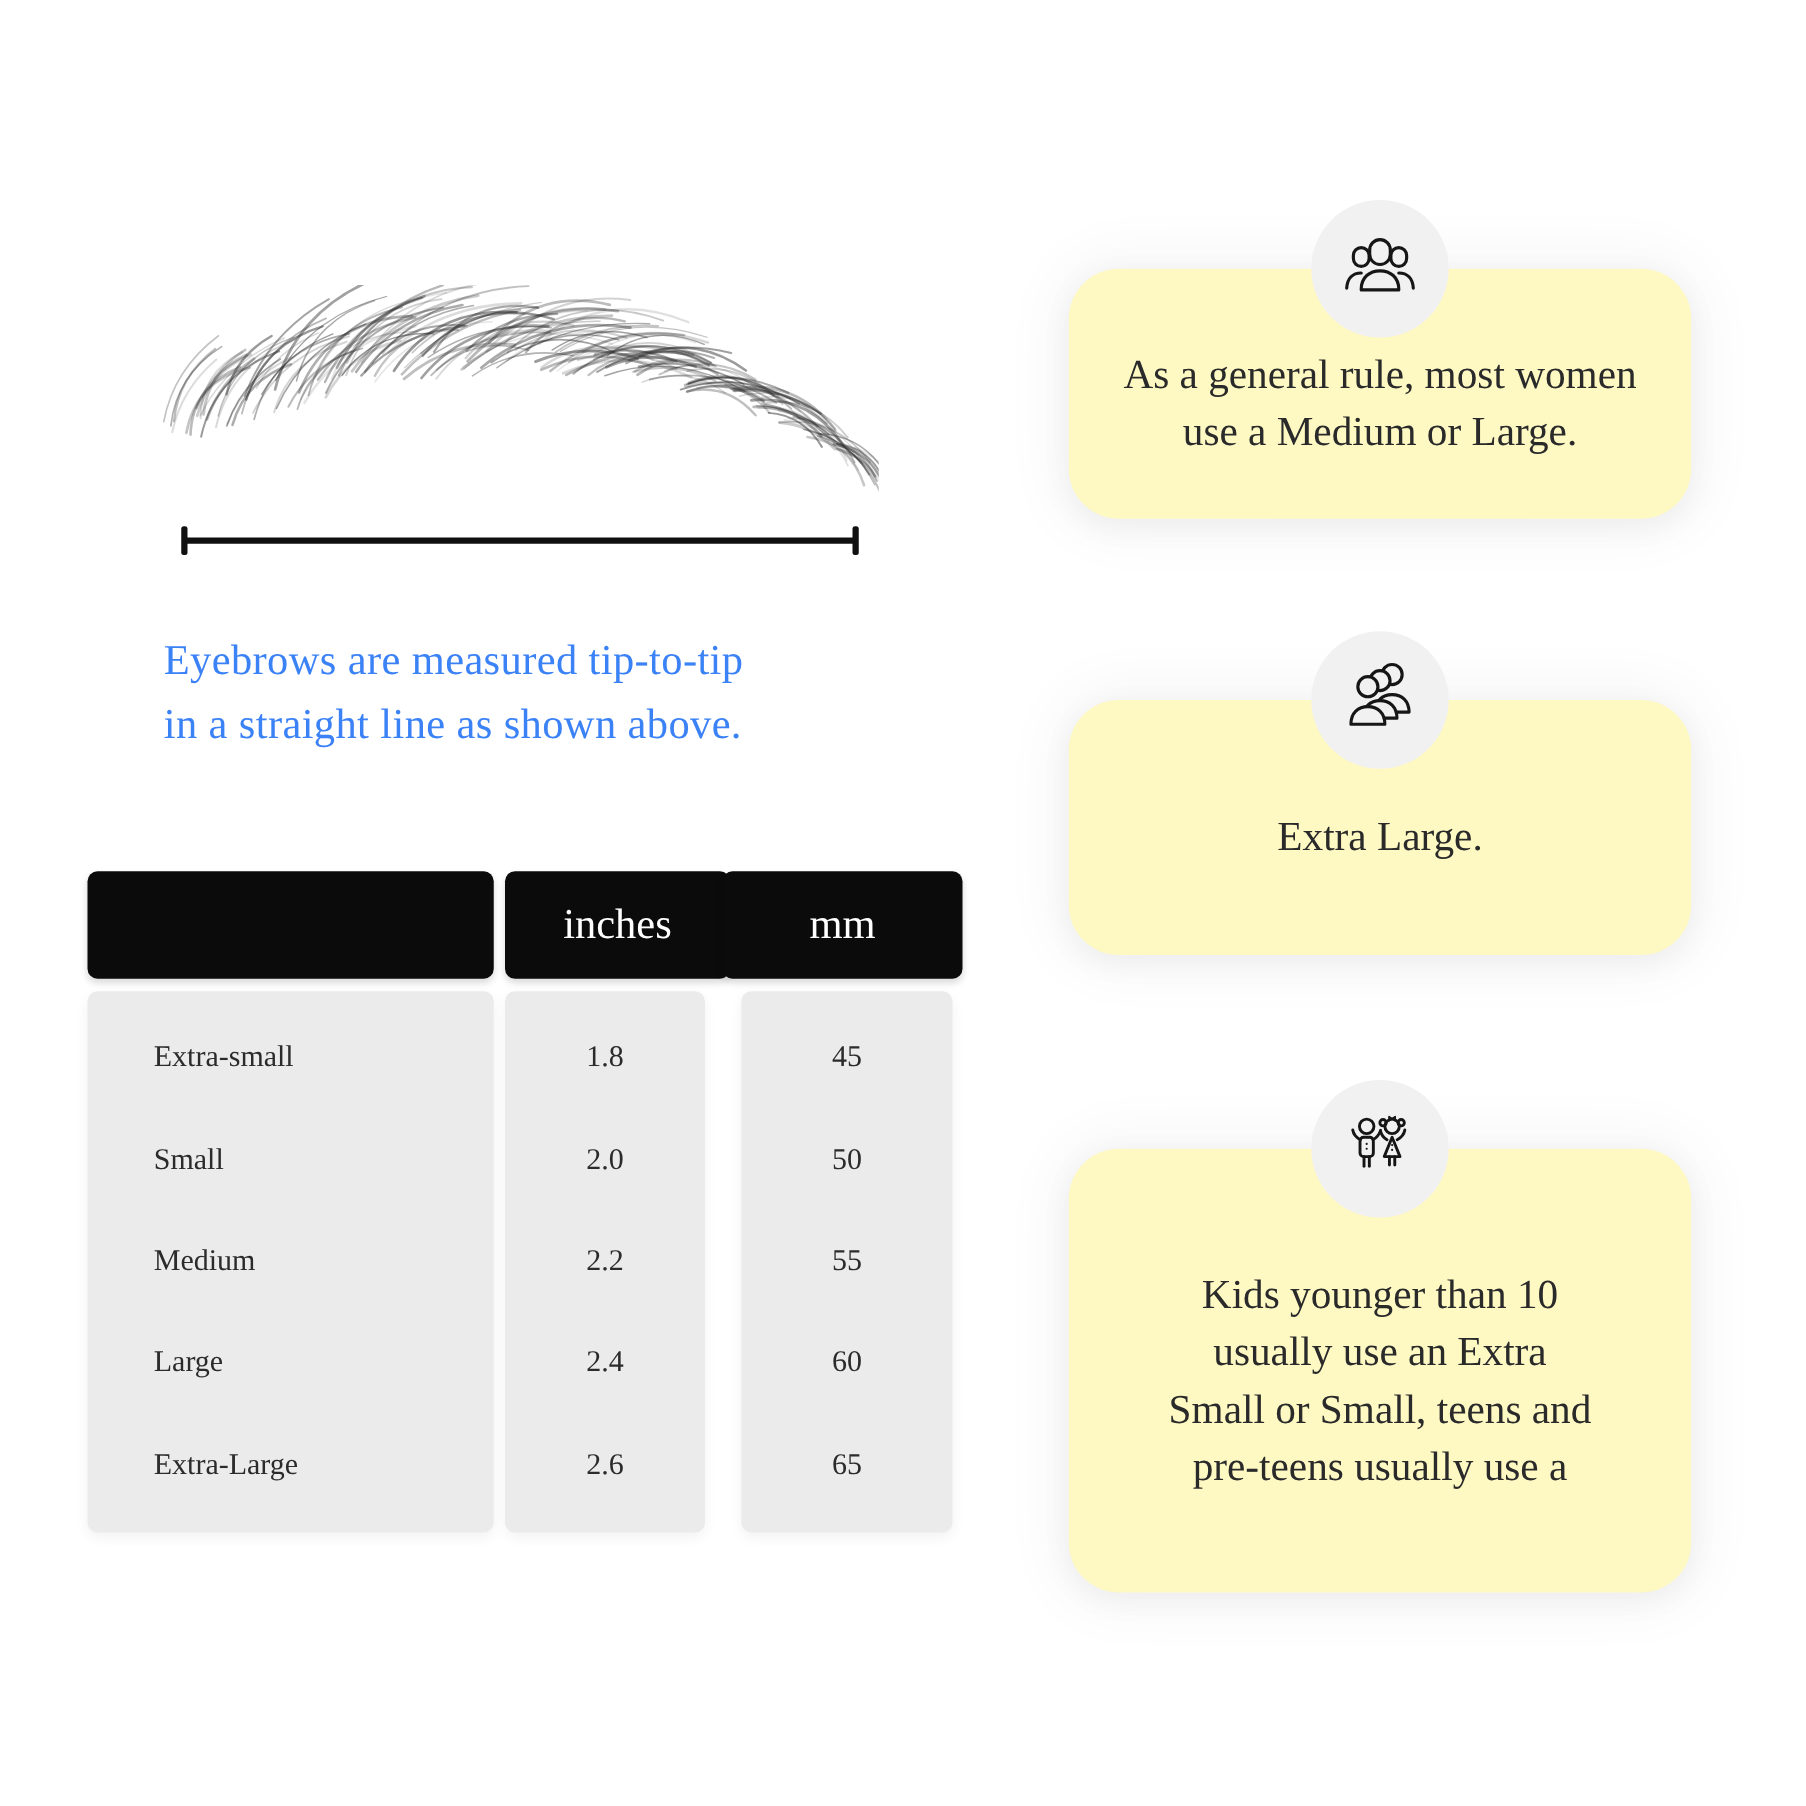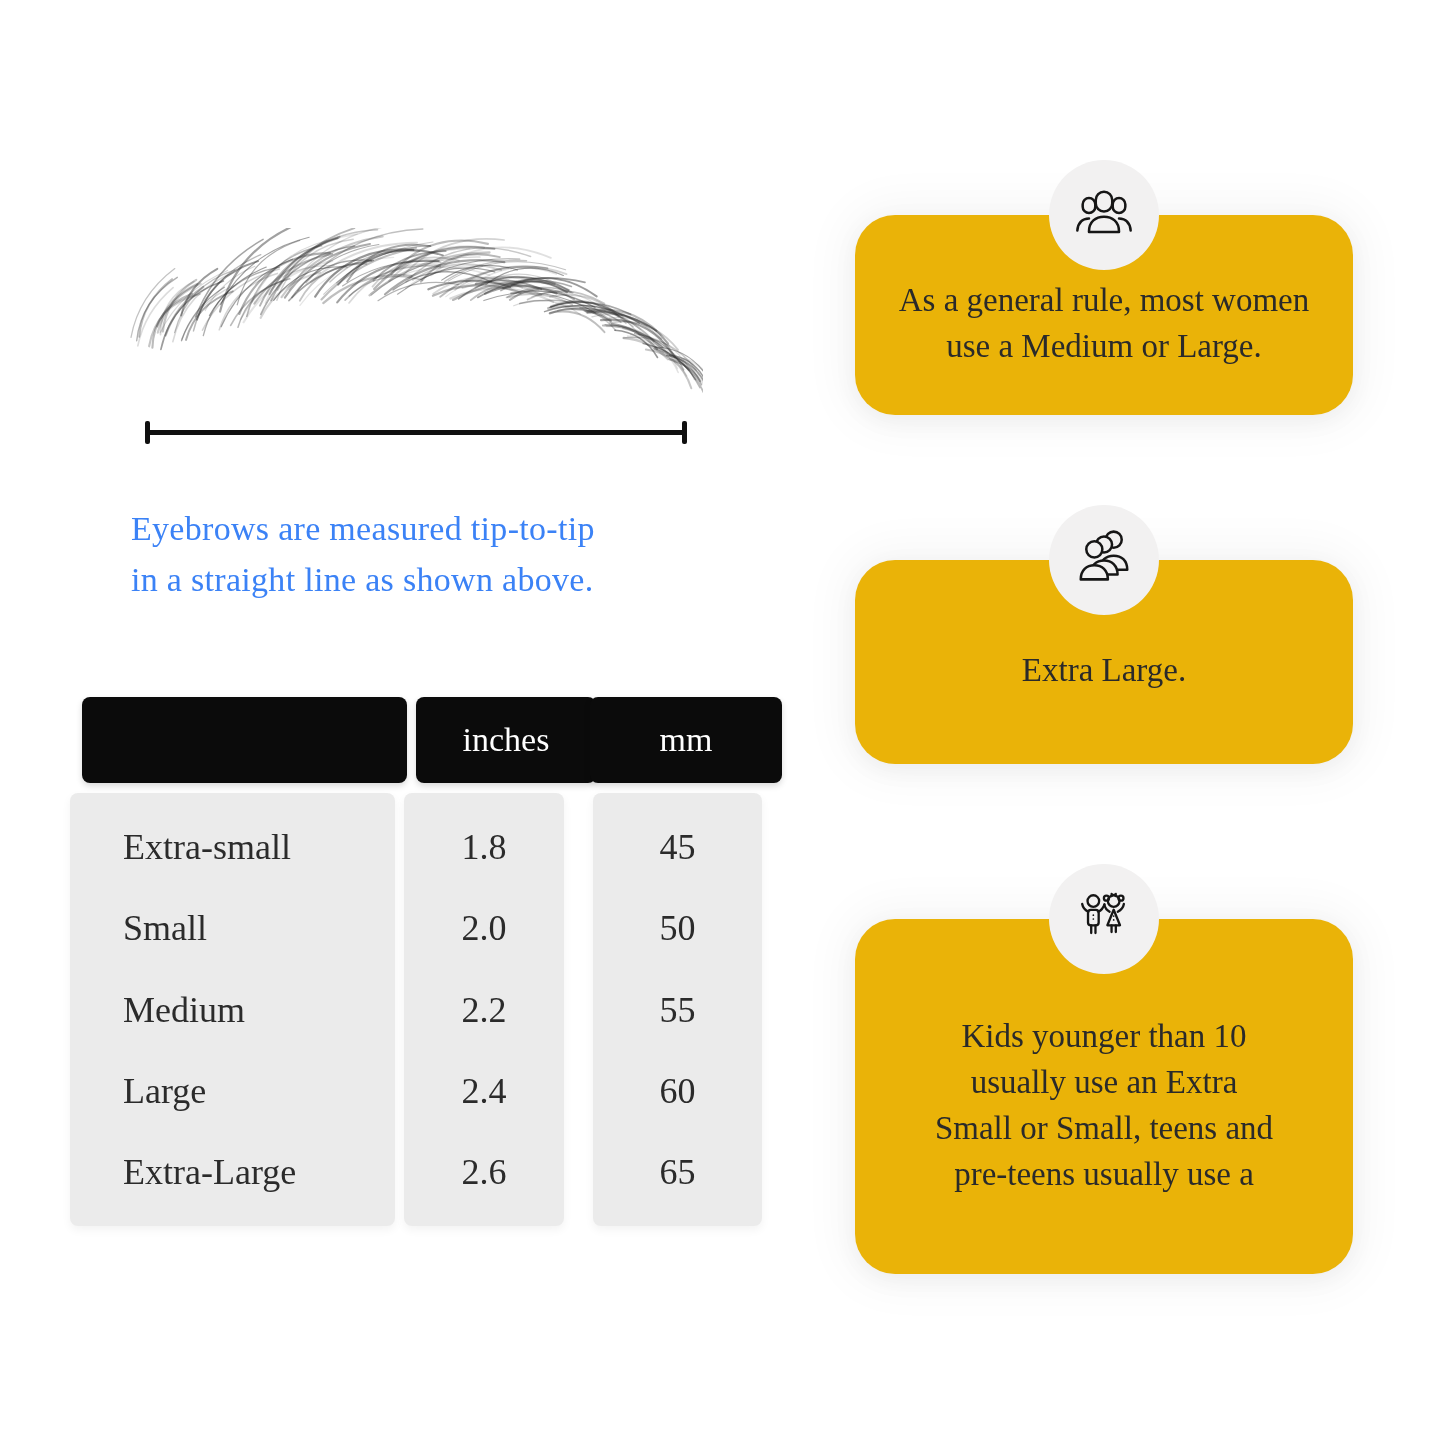--- a/index.html
+++ b/index.html
@@ -11,39 +11,39 @@
   .brow-svg{position:absolute;left:118px;top:228px;width:585px;height:190px;}
   .mline{position:absolute;left:145px;top:421px;width:542px;height:23px;}
   .mline .tick{position:absolute;top:0;width:5px;height:23px;background:#101010;border-radius:2px;}
   .mline .tick.right{right:0;}
   .mline .bar{position:absolute;left:2px;right:2px;top:9px;height:5px;background:#101010;border-radius:3px;}
   .caption{position:absolute;left:131px;top:503px;font-size:34px;line-height:51px;color:#3b82f6;letter-spacing:.3px;}
   
   .hcell{
     position:absolute;top:697px;height:86px;background:#0b0b0b;border-radius:8px;
     box-shadow:0 3px 6px rgba(0,0,0,.15);
-    color:#ffffff;font-size:34px;display:flex;align-items:center;justify-content:center;margin-left:12px;
+    color:#ffffff;font-size:34px;display:flex;align-items:center;justify-content:center;
   }
   .hcell.c1{left:70px;width:325px;}
   .hcell.c2{left:404px;width:180px;}
   .hcell.c3{left:578px;width:192px;}
   .bcol{
     position:absolute;top:793px;height:433px;background:#ebebeb;border-radius:8px;
     box-shadow:0 4px 10px rgba(0,0,0,.05);
     display:flex;flex-direction:column;justify-content:space-between;padding:13px 0;box-sizing:border-box;
-    font-size:36px;color:#2b2b2b;
+    font-size:24px;color:#2b2b2b;
   }
   .bcol.c1{left:70px;width:325px;}
   .bcol.c2{left:404px;width:160px;}
   .bcol.c3{left:593px;width:169px;}
   .bcell{flex:1;display:flex;align-items:center;justify-content:center;}
   .bcol.c1 .bcell{justify-content:flex-start;padding-left:53px;}
   
   .card{
-    position:absolute;left:855px;width:498px;background:#eab308;border-radius:40px;
+    position:absolute;left:855px;width:498px;background:#fef9c3;border-radius:40px;
     box-shadow:0 6px 24px rgba(0,0,0,.05),0 0 45px 15px rgba(0,0,0,.035);
     display:flex;flex-direction:column;align-items:center;justify-content:center;
     box-sizing:border-box;padding:42px 24px 26px 24px;
   }
   .card.c1{top:215px;height:200px;}
   .card.c2{top:560px;height:204px;}
   .card.c3{top:919px;height:355px;}
   .icon-circle{
     position:absolute;left:50%;top:-55px;margin-left:-55px;width:110px;height:110px;border-radius:50%;
     background:#f2f1f1;display:flex;align-items:center;justify-content:center;

